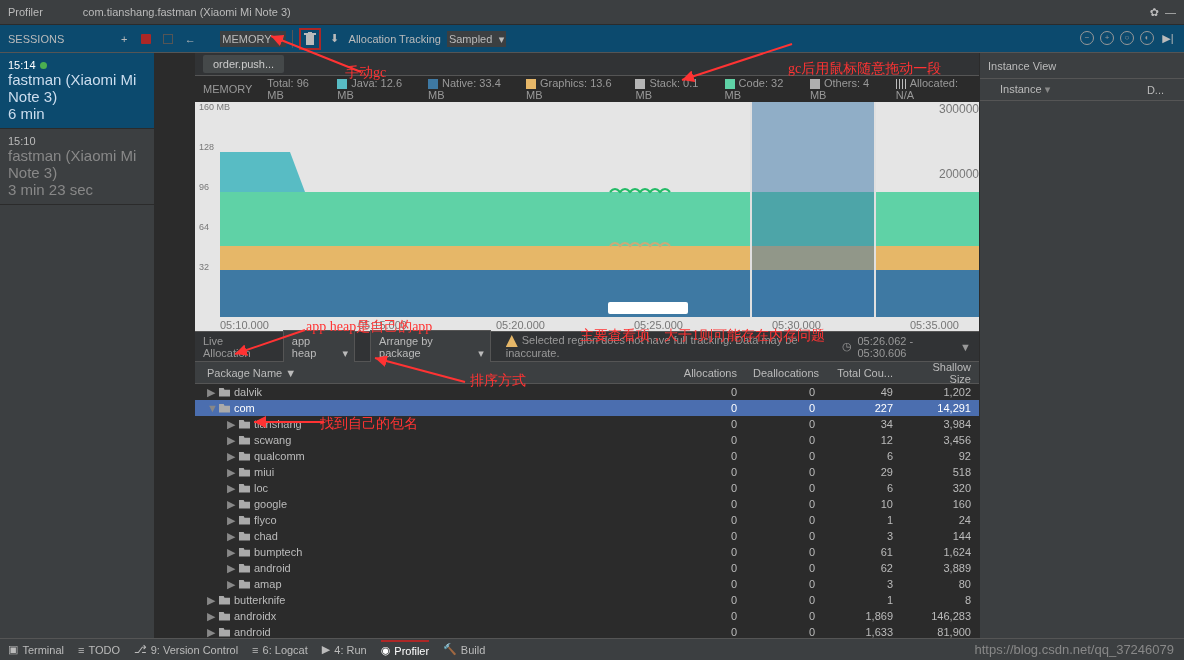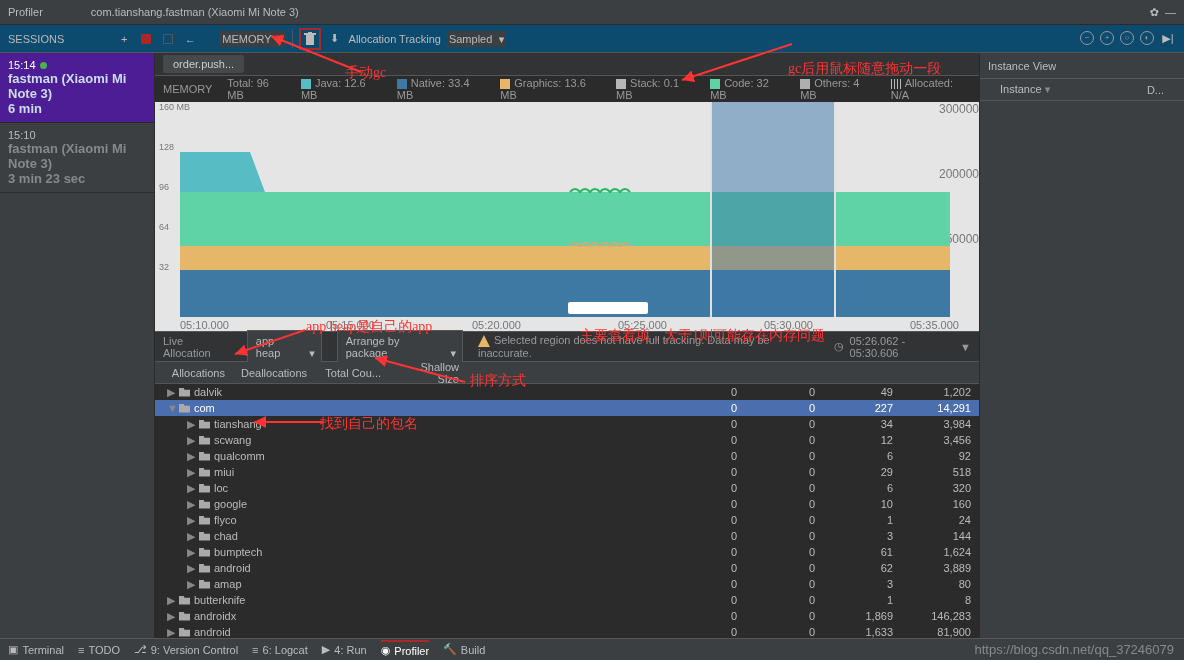--- a/index.html
+++ b/index.html
@@ -1,41 +1,41 @@
 <!DOCTYPE html>
 <html><head>
 <meta charset="utf-8">
 <style>
   *{box-sizing:border-box;margin:0;padding:0;font-family:Arial, sans-serif;font-size:11px;}
   body{background:#2b2b2b;color:#bbbbbb;width:1184px;height:660px;overflow:hidden;position:relative;}
   .topbar{height:25px;background:#3c3f41;display:flex;align-items:center;padding:0 8px;border-bottom:1px solid #2b2b2b;}
   .topbar .title1{color:#bbbbbb;margin-right:20px;}
-  .topbar .title2{color:#bbbbbb;margin-left:28px;}
+  .topbar .title2{color:#bbbbbb;margin-left:20px;}
   .topbar .right{margin-left:auto;display:flex;gap:6px;color:#bbbbbb;}
   .topbar .right span{cursor:pointer;}
   .toolbar{height:28px;background:#0c4a6e;display:flex;align-items:center;padding:0 8px;border-bottom:1px solid #555;gap:6px;}
   .toolbar .label{color:#bbbbbb;}
   .icon-btn{width:16px;height:16px;display:inline-flex;align-items:center;justify-content:center;color:#bbbbbb;cursor:pointer;}
   .rec{width:10px;height:10px;background:#ad2726;border-radius:1px;}
   .stop{width:10px;height:10px;border:1px solid #555;}
   .selector{background:#3c3f41;border:none;color:#bbbbbb;padding:2px 14px 2px 2px;position:relative;}
   .selector:after{content:"▾";position:absolute;right:2px;color:#bbbbbb;}
   .vsep{width:1px;height:18px;background:#555;}
   .trash-box{border:2px solid #ad2726;padding:2px;width:22px;height:22px;display:flex;align-items:center;justify-content:center;}
   .tool-right{margin-left:auto;display:flex;gap:6px;}
   .tool-right .circ{width:14px;height:14px;border:1px solid #999;border-radius:50%;display:flex;align-items:center;justify-content:center;font-size:8px;color:#999;cursor:pointer;}
   .content{display:flex;height:calc(660px - 25px - 28px - 22px);}
   .sessions{width:155px;background:#3c3f41;border-right:1px solid #2b2b2b;}
   .sess-item{padding:6px 8px;border-bottom:1px solid #2b2b2b;}
-  .sess-item.sel{background:#4c1d95;color:#fff;}
+  .sess-item.sel{background:#0c4a6e;color:#fff;}
   .sess-time{display:flex;align-items:center;gap:4px;}
   .green-dot{width:7px;height:7px;background:#4caf50;border-radius:50%;}
-  .sess-sub{font-size:13px;color:#888;font-weight:bold;}
+  .sess-sub{font-size:15px;color:#888;}
   .sess-item.sel .sess-sub{color:#cde;}
-  .main{flex:1;display:flex;flex-direction:column;background:#2b2b2b;position:relative;overflow:hidden;}
+  .main{flex:1;display:flex;flex-direction:column;background:#2b2b2b;position:relative;overflow:hidden;margin-left:40px;}
   .bread{height:23px;display:flex;align-items:center;padding:0 8px;background:#313335;border-bottom:1px solid #555;}
   .bread span{background:#45494a;padding:3px 10px;border-radius:2px;color:#ccc;}
   .legend{height:26px;display:flex;align-items:center;gap:15px;padding:0 8px;color:#999;font-size:10px;}
   .swatch{width:10px;height:10px;display:inline-block;margin-right:4px;vertical-align:middle;}
   .sw-java{background:#58bcc4;}
   .sw-native{background:#3e79a3;}
   .sw-graphics{background:#e6b768;}
   .sw-stack{background:#b6b6b6;}
   .sw-code{background:#5fd2a6;}
   .sw-others{background:#afafaf;}
@@ -190,20 +190,21 @@
       <span><span class="warn-ico"></span><span>Selected region does not have full tracking. Data may be inaccurate.</span></span>
       <span class="ts">
         <span>◷</span>
         <span>05:26.062 - 05:30.606</span>
         <span>▼</span>
       </span>
     </div>
 
     <div class="table">
       <div class="thead">
+        <div class="th th-name"><span>Package Name</span> ▼</div>
         <div class="th th-num">Allocations</div>
         <div class="th th-num">Deallocations</div>
         <div class="th th-num">Total Cou...</div>
         <div class="th th-num">Shallow Size</div>
       </div>
       <div class="tbody" id="tbody">
           <div class="trow">
             <div class="cell-name" style="padding-left:12px">
               <span class="expander">▶</span> 
               <span class="folder-ico"></span> 

